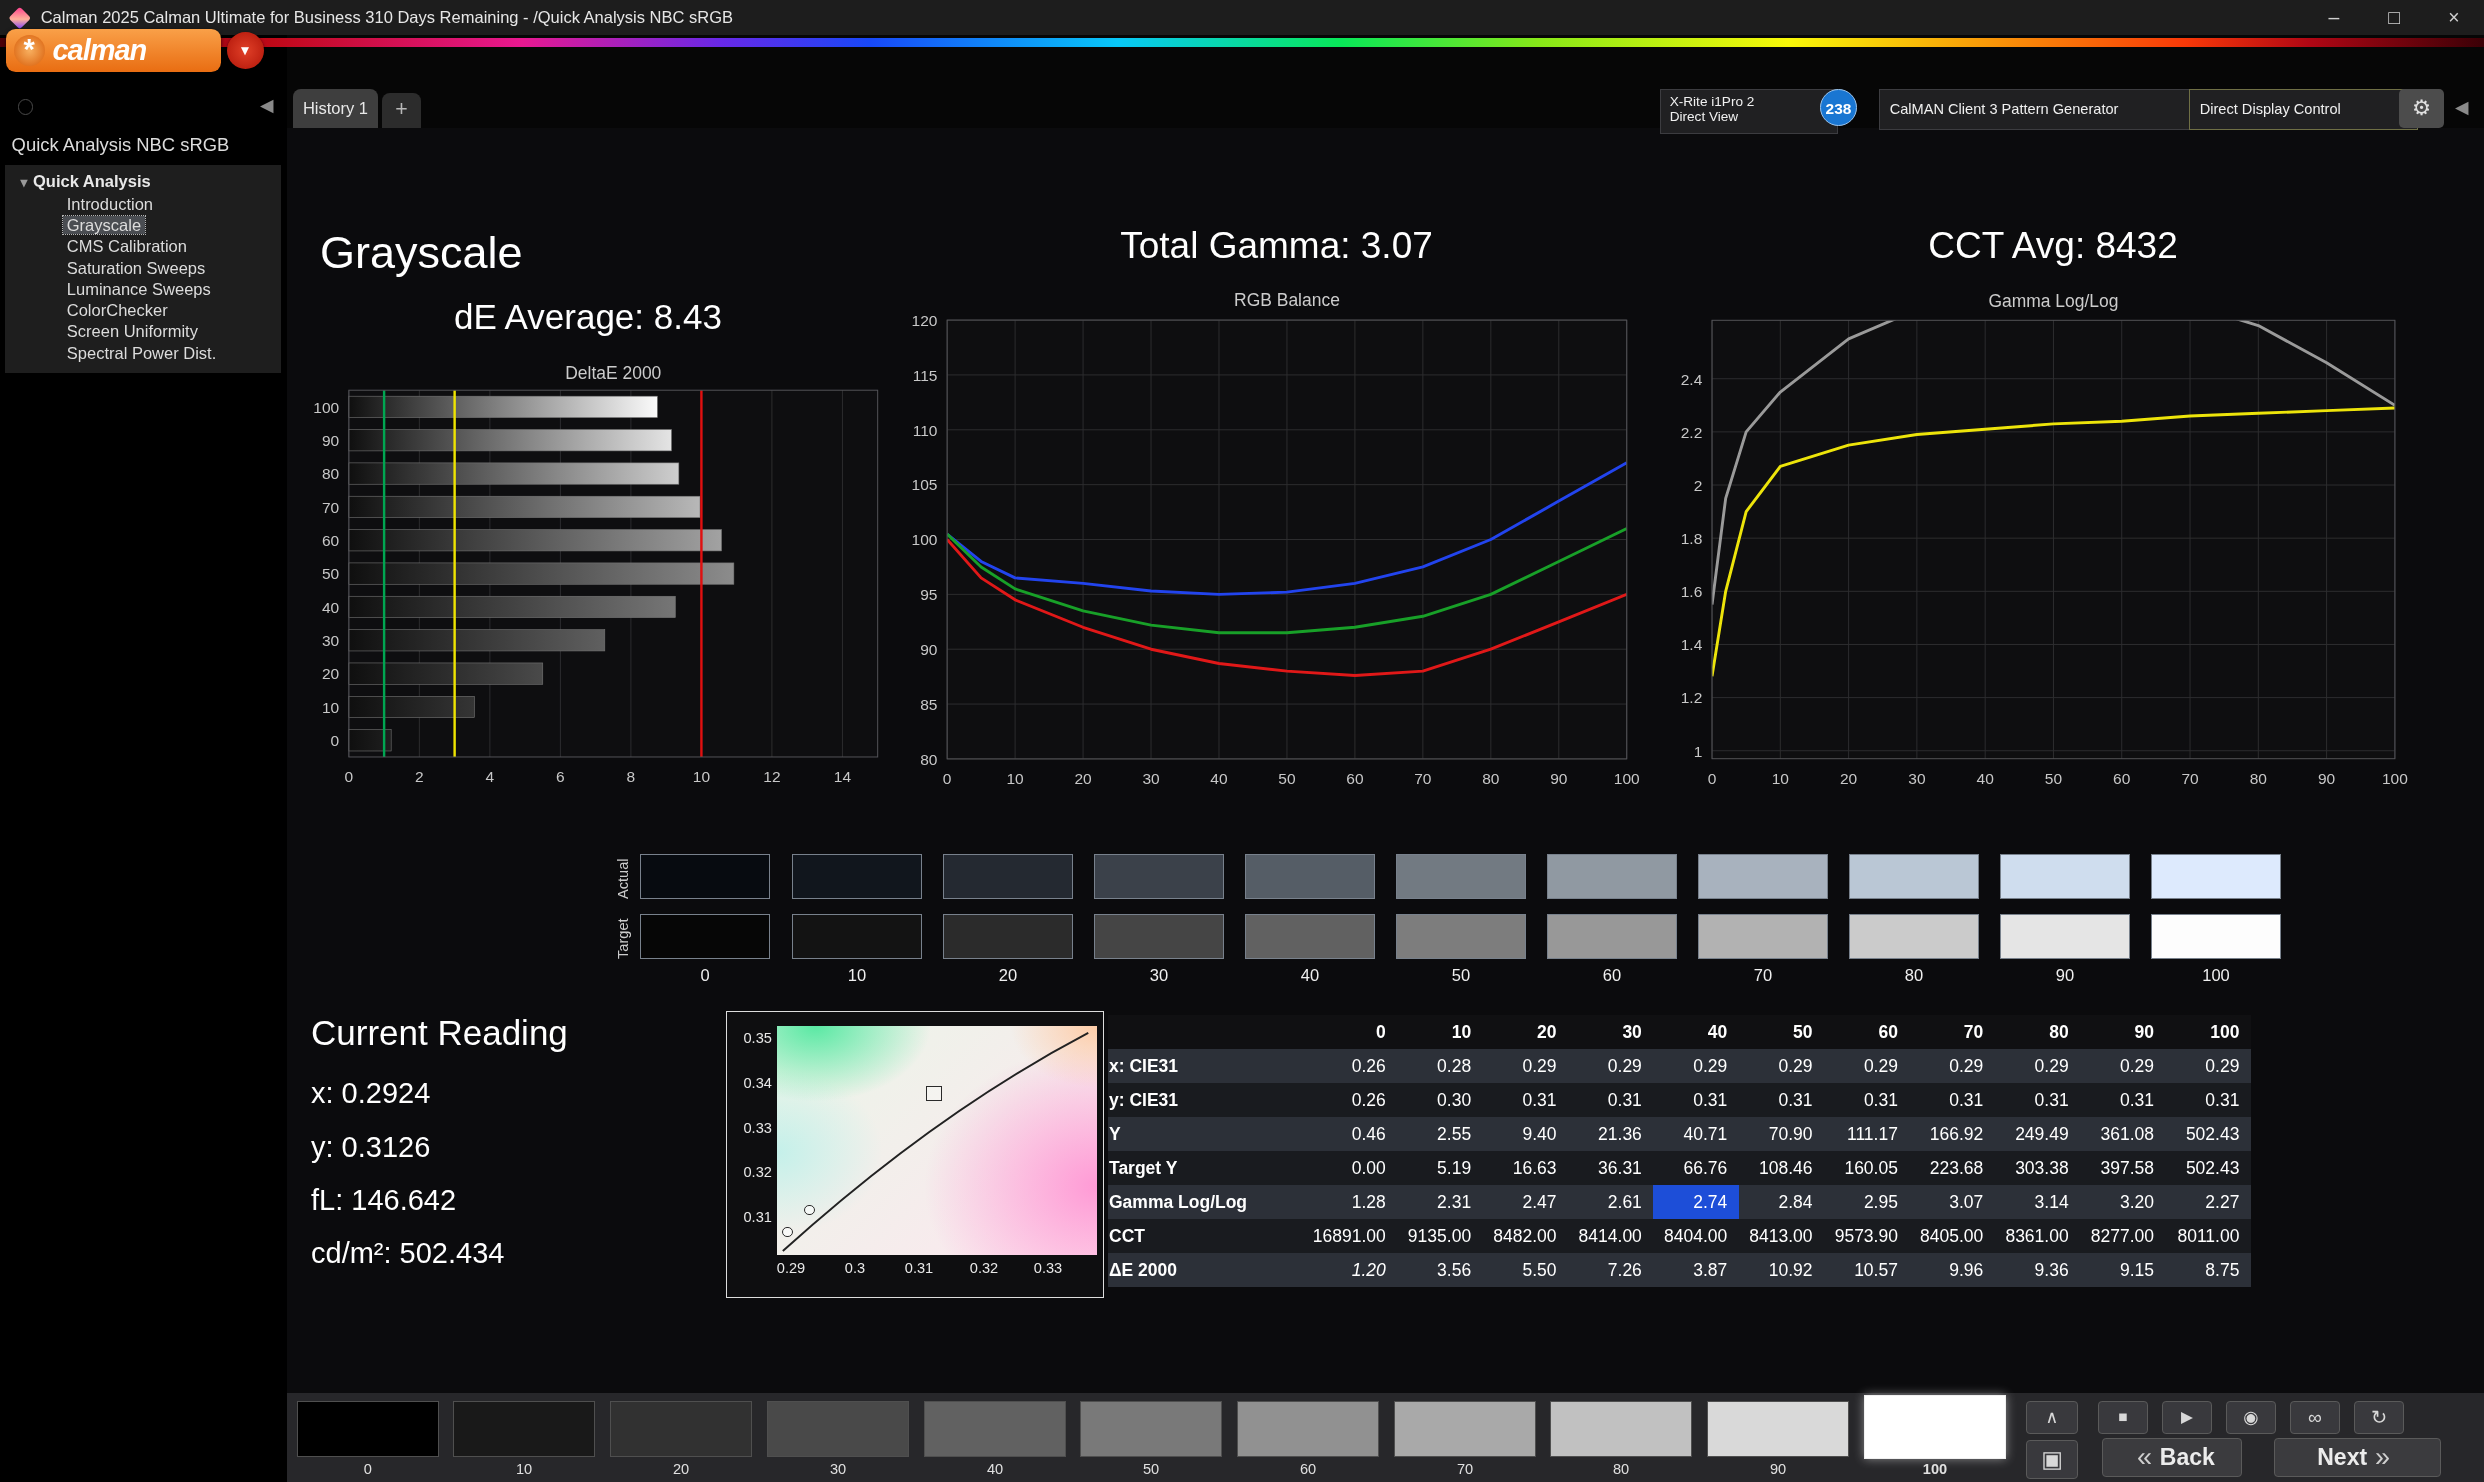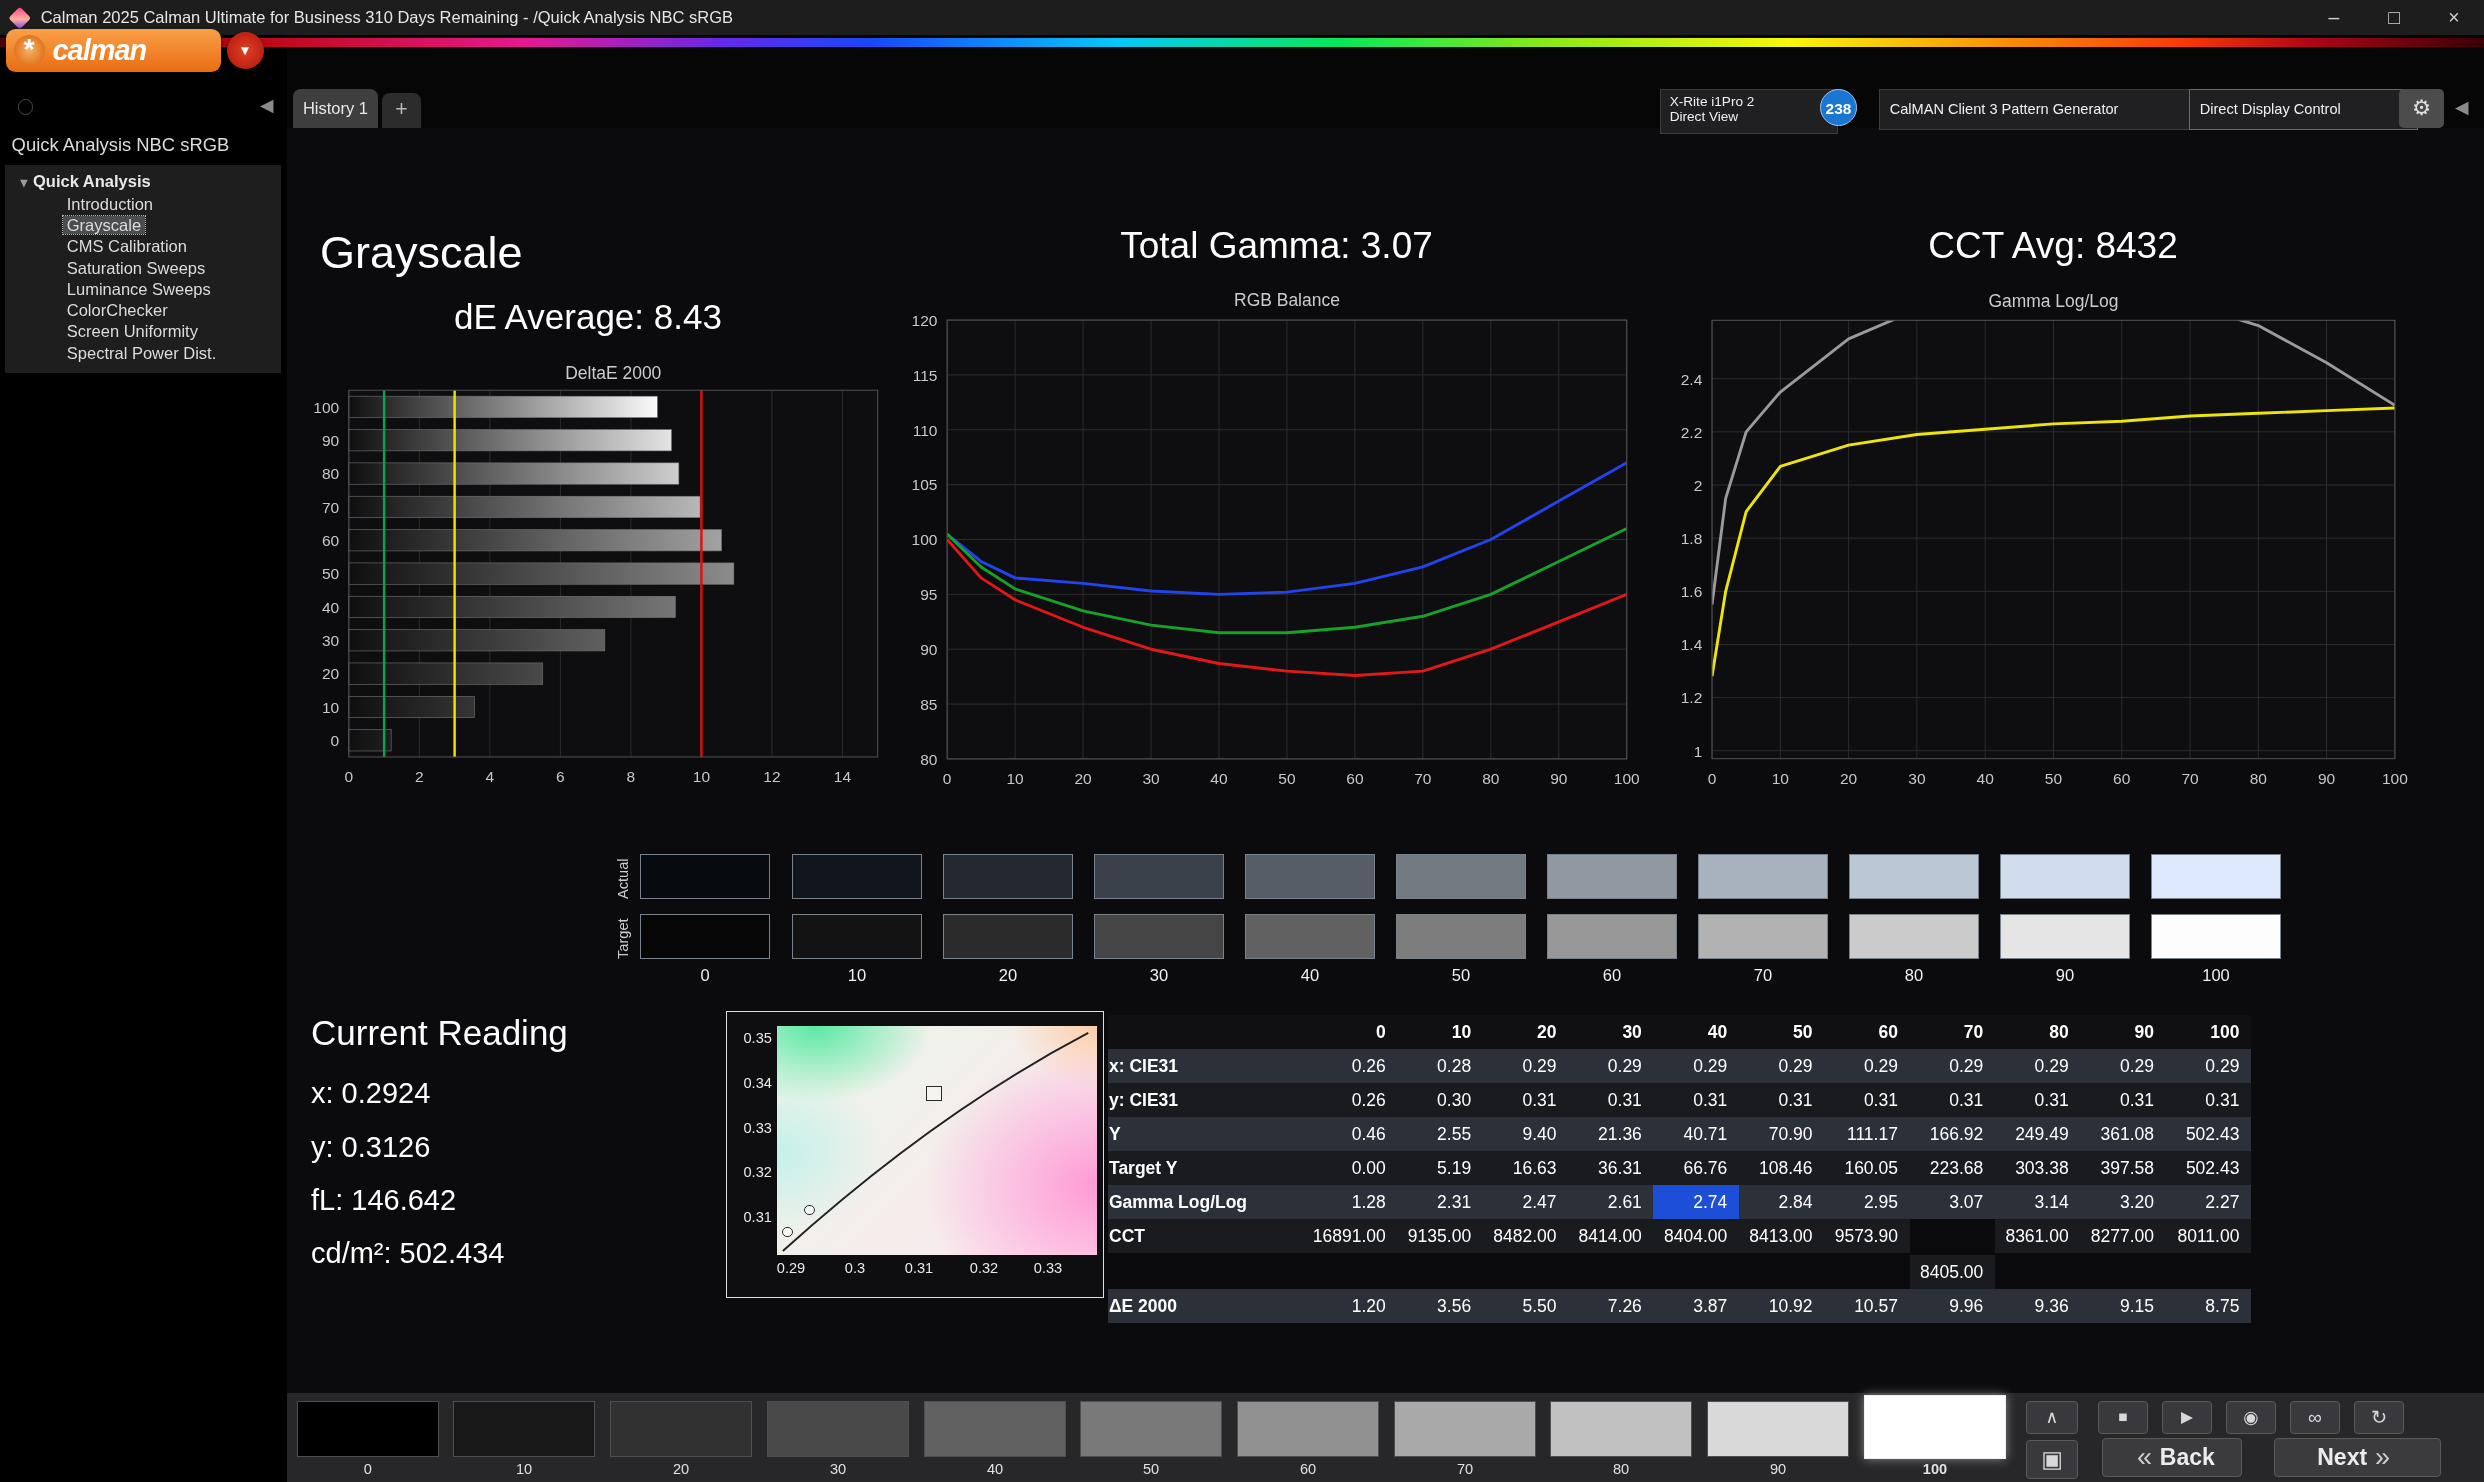--- a/index.html
+++ b/index.html
@@ -542,26 +542,26 @@
     <div class="tc tv" style="background: rgb(44, 48, 56);">3.20</div>
     <div class="tc tv" style="background: rgb(44, 48, 56);">2.27</div>
     <div class="tc tl" style="background: rgb(25, 27, 31);">CCT</div>
     <div class="tc tv" style="background: rgb(25, 27, 31);">16891.00</div>
     <div class="tc tv" style="background: rgb(25, 27, 31);">9135.00</div>
     <div class="tc tv" style="background: rgb(25, 27, 31);">8482.00</div>
     <div class="tc tv" style="background: rgb(25, 27, 31);">8414.00</div>
     <div class="tc tv" style="background: rgb(25, 27, 31);">8404.00</div>
     <div class="tc tv" style="background: rgb(25, 27, 31);">8413.00</div>
     <div class="tc tv" style="background: rgb(25, 27, 31);">9573.90</div>
-    <div class="tc tv" style="background: rgb(25, 27, 31); margin-top: 36px;">8405.00</div>
+    <div class="tc tv" style="background: rgb(25, 27, 31);">8405.00</div>
     <div class="tc tv" style="background: rgb(25, 27, 31);">8361.00</div>
     <div class="tc tv" style="background: rgb(25, 27, 31);">8277.00</div>
     <div class="tc tv" style="background: rgb(25, 27, 31);">8011.00</div>
     <div class="tc tl" style="background: rgb(44, 48, 56);">ΔE 2000</div>
-    <div class="tc tv" style="background: rgb(44, 48, 56);">1.20</div>
+    <div class="tc tv" style="background: rgb(44, 48, 56); font-style: italic;">1.20</div>
     <div class="tc tv" style="background: rgb(44, 48, 56);">3.56</div>
     <div class="tc tv" style="background: rgb(44, 48, 56);">5.50</div>
     <div class="tc tv" style="background: rgb(44, 48, 56);">7.26</div>
     <div class="tc tv" style="background: rgb(44, 48, 56);">3.87</div>
     <div class="tc tv" style="background: rgb(44, 48, 56);">10.92</div>
     <div class="tc tv" style="background: rgb(44, 48, 56);">10.57</div>
     <div class="tc tv" style="background: rgb(44, 48, 56);">9.96</div>
     <div class="tc tv" style="background: rgb(44, 48, 56);">9.36</div>
     <div class="tc tv" style="background: rgb(44, 48, 56);">9.15</div>
     <div class="tc tv" style="background: rgb(44, 48, 56);">8.75</div>

